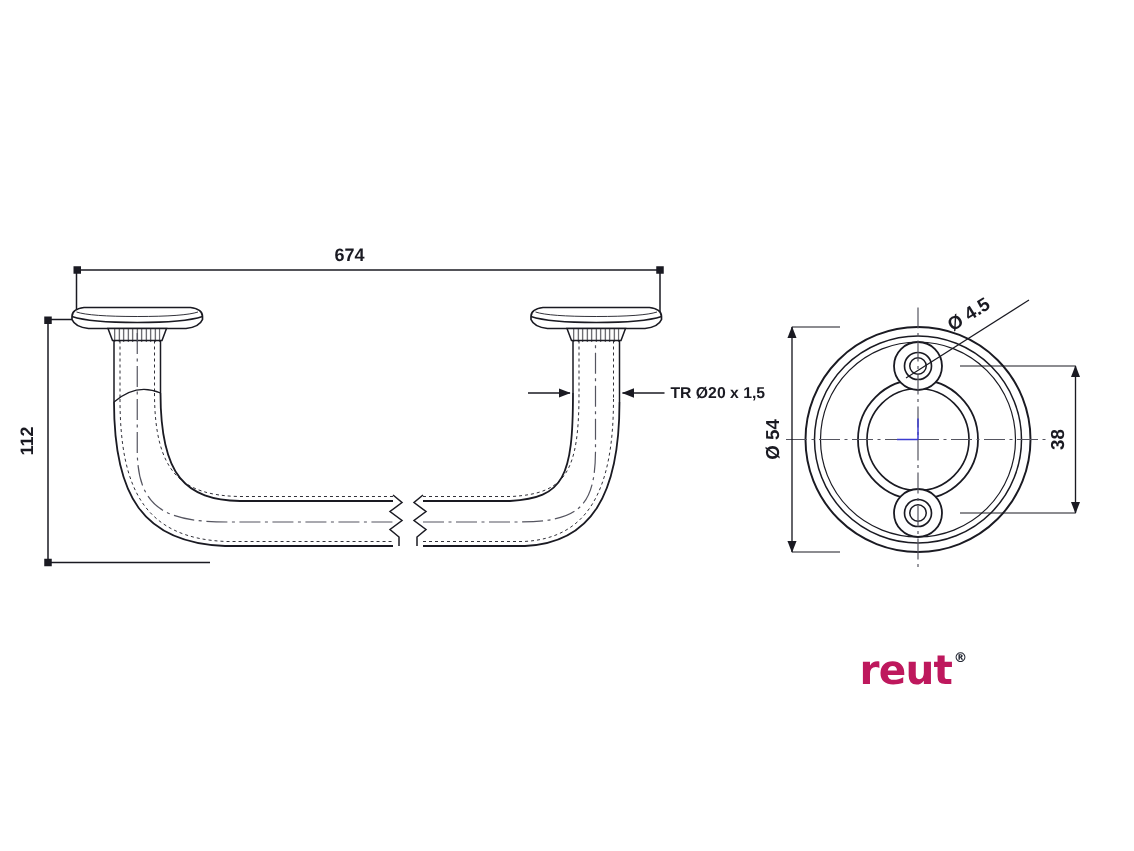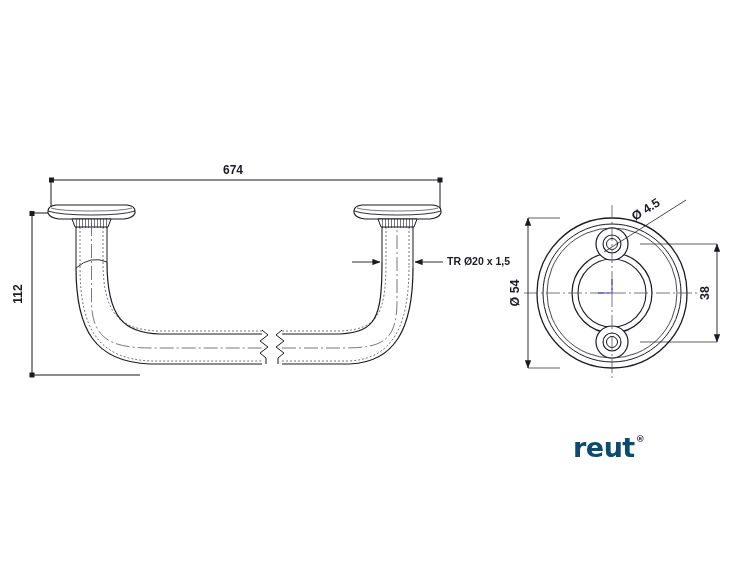--- a/index.html
+++ b/index.html
@@ -19,21 +19,21 @@
     position:absolute;
     left:573px;top:434px;
     display:flex;align-items:flex-start;
     user-select:none;
   }
   .logo-text{
     font-family:"DejaVu Sans", sans-serif;
     font-weight:bold;
     font-size:27px;
     letter-spacing:-0.5px;
-    color:#0c4a6e;
+    color:#be185d;
     line-height:1;
   }
   .logo-mark{
     font-family:"DejaVu Sans", sans-serif;
     font-size:9px;
     font-weight:bold;
     color:#232733;
     margin-left:1px;
     margin-top:1px;
     line-height:1;

